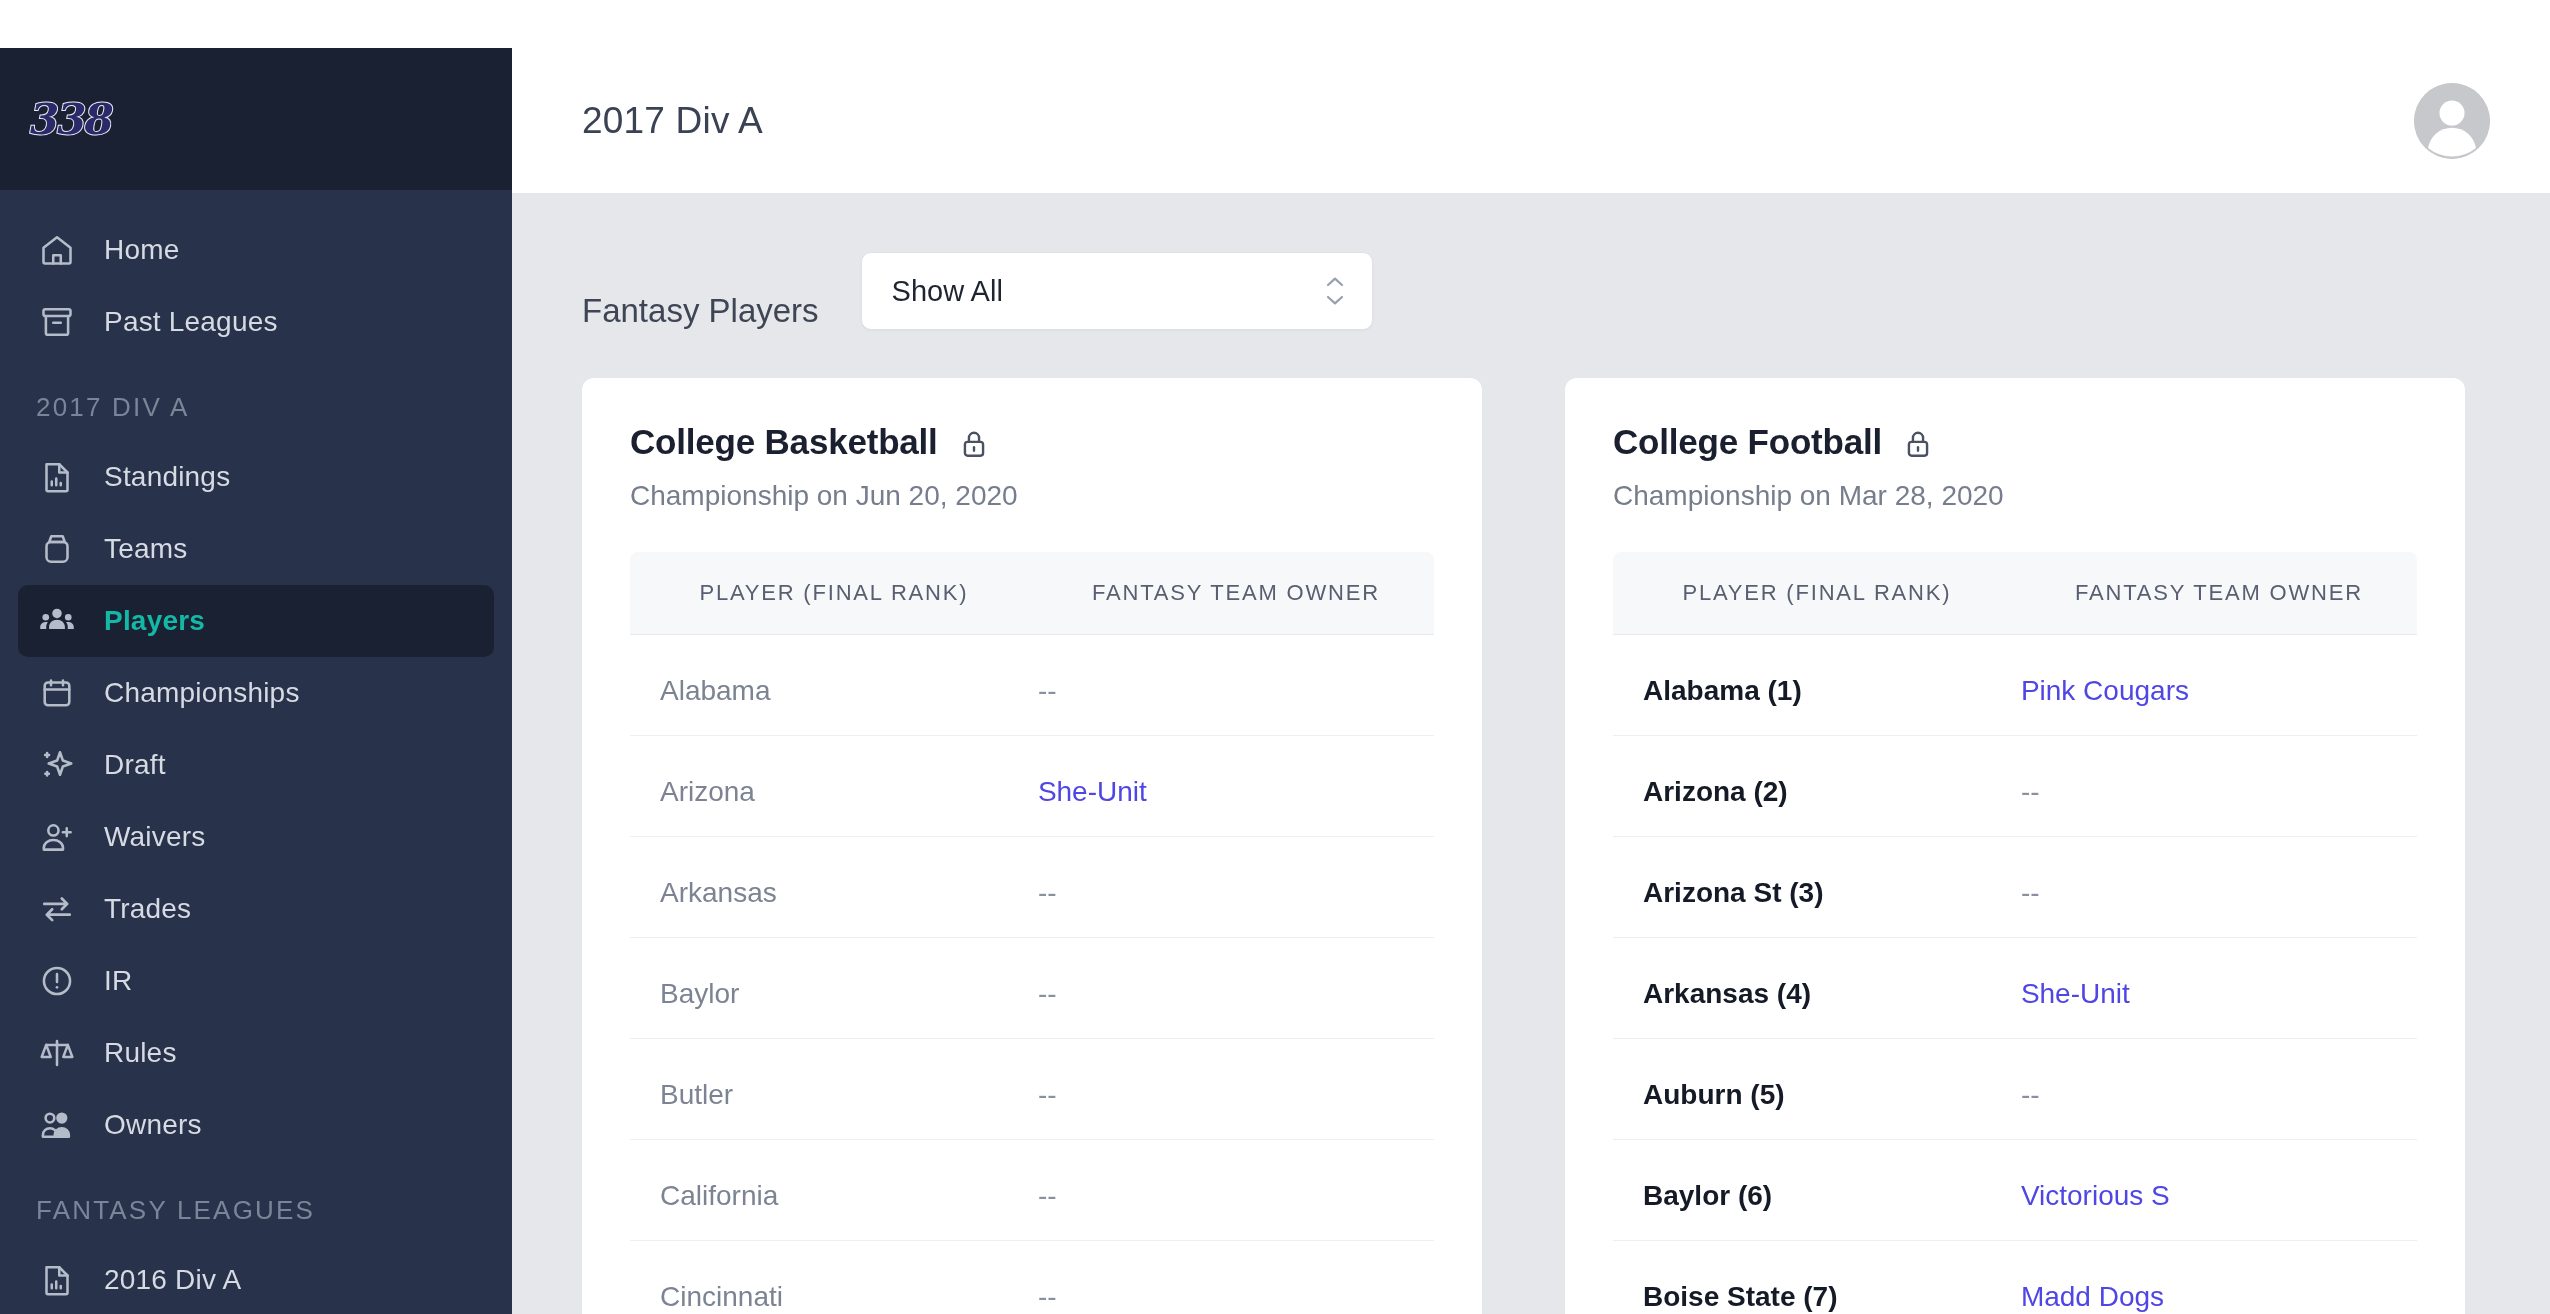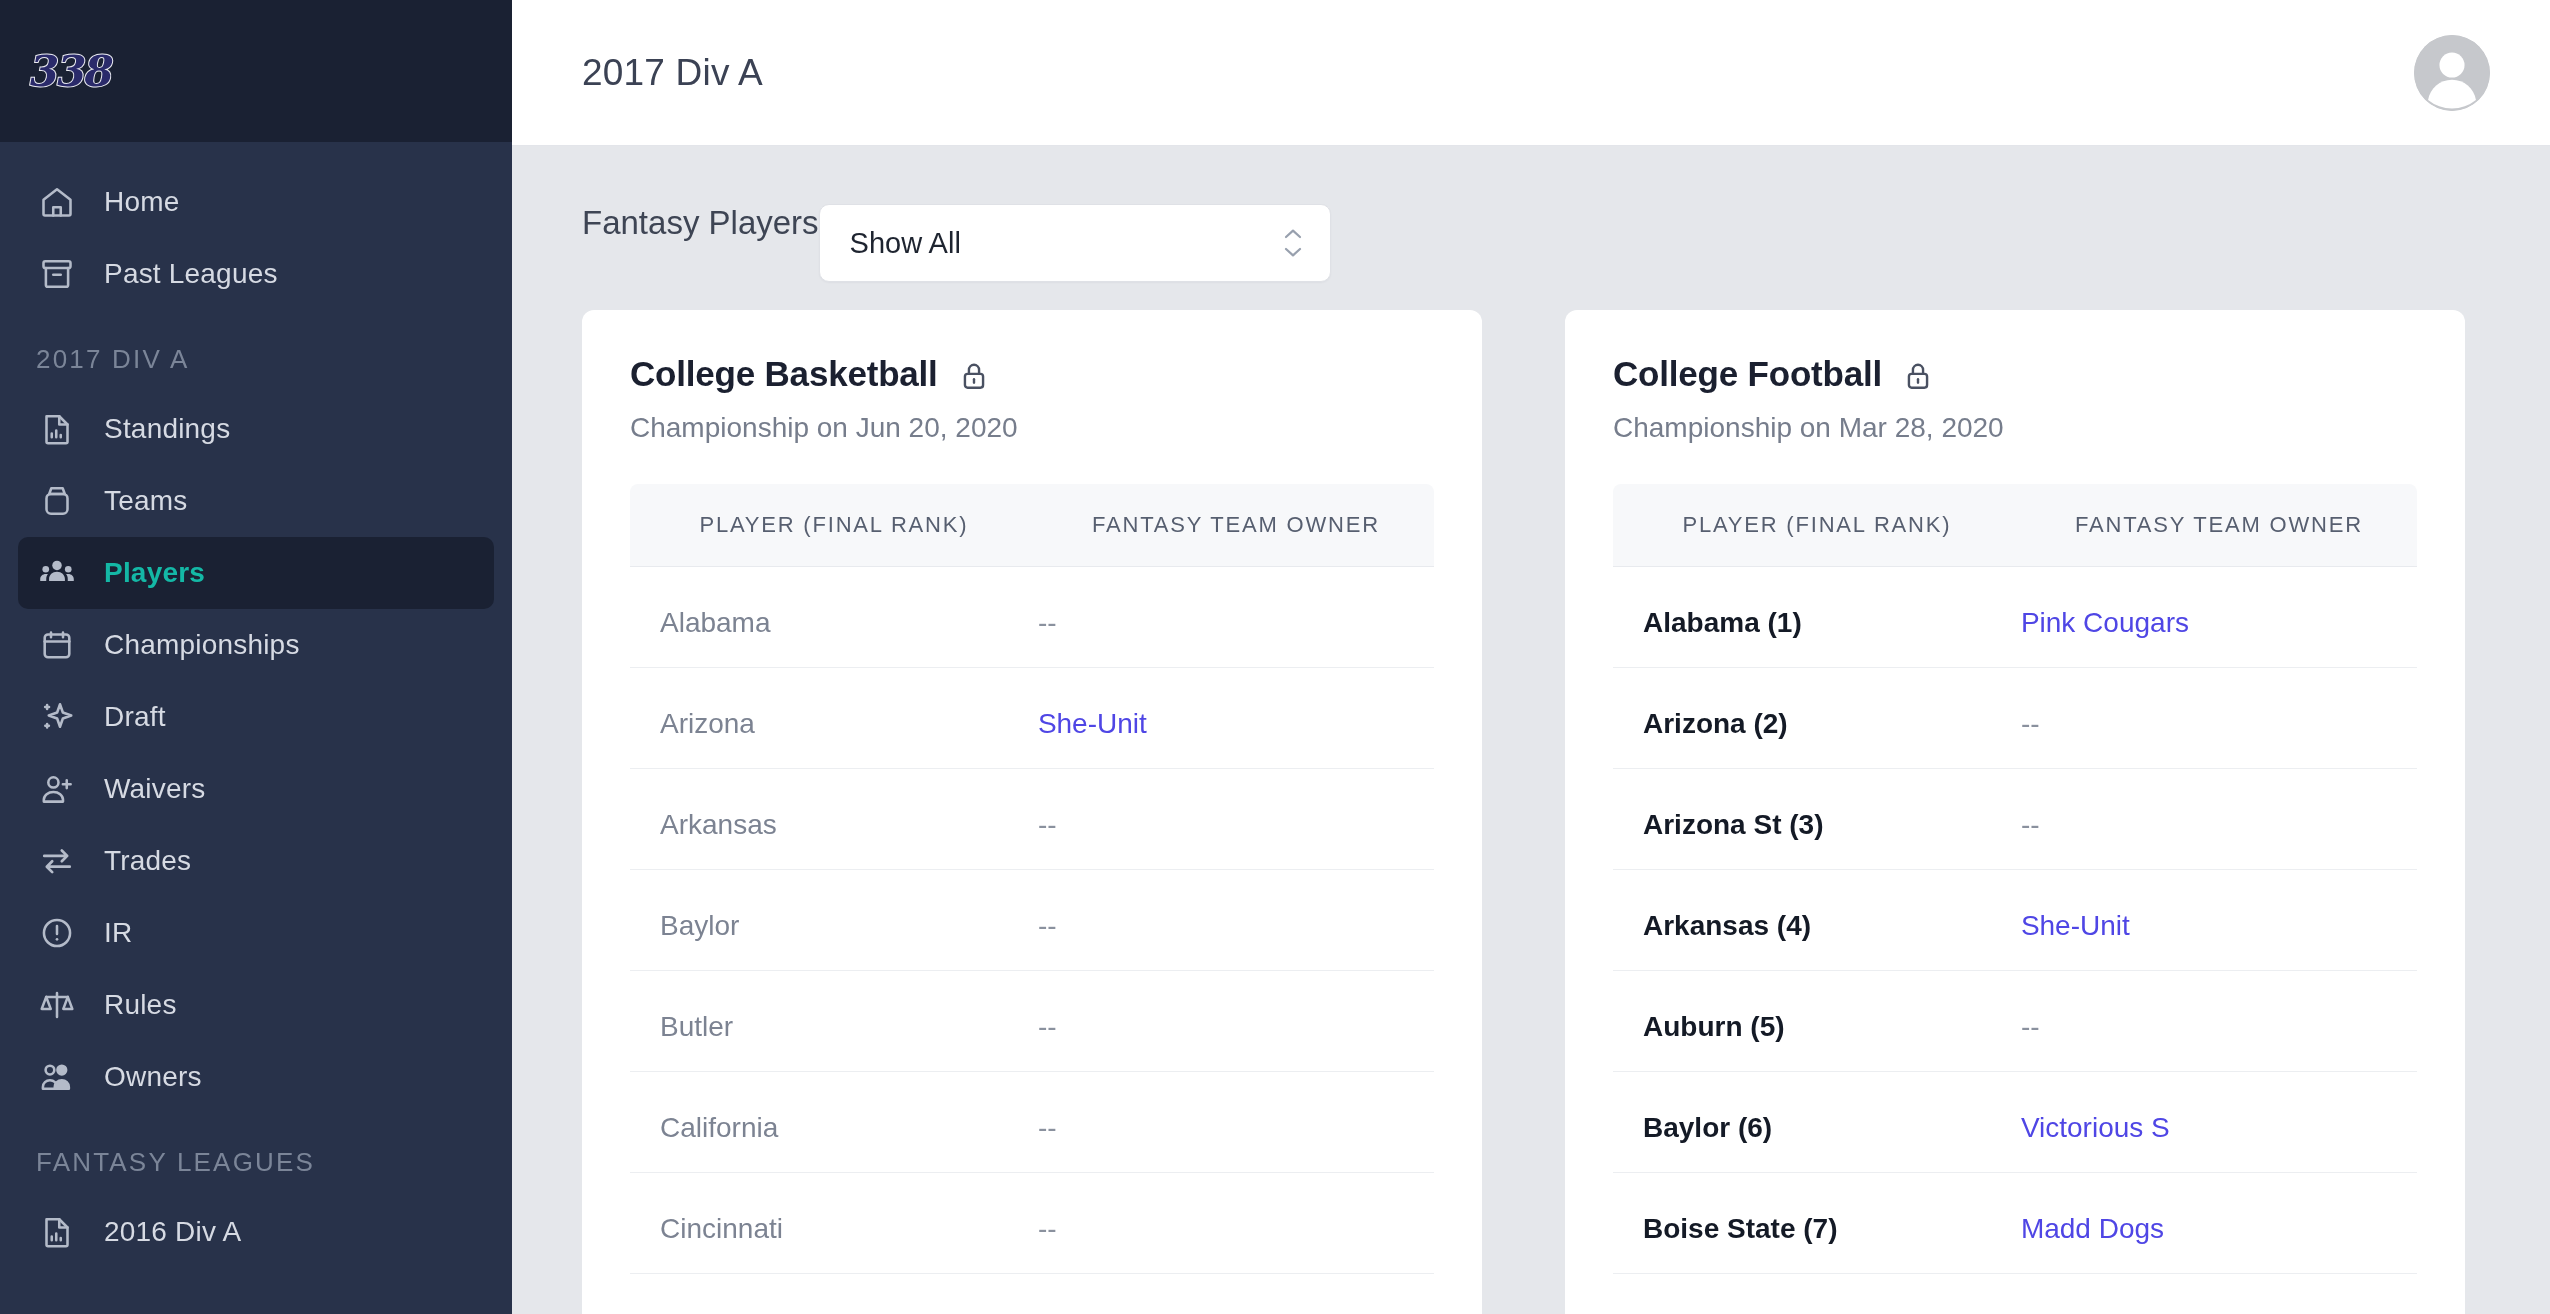--- a/index.html
+++ b/index.html
@@ -10,20 +10,21 @@
     overflow: hidden;
     font-family: "Liberation Sans", sans-serif;
     background: #ffffff;
   }
 
   .app {
     display: flex;
     width: 2550px;
     height: 958px;
     position: relative;
+    margin-top: 48px;
   }
 
   
   .sidebar {
     width: 512px;
     height: 1314px;
     background: #283purple;
     background: #28324a;
     flex: 0 0 512px;
     display: flex;
@@ -144,23 +145,24 @@
   .avatar svg { display: block; }
 
   .content {
     flex: 1 1 auto;
     padding: 0 0 0 70px;
     overflow: hidden;
   }
 
   .filter-row {
     display: flex;
-    align-items: flex-start;
+    align-items: flex-end;
+    gap: 42px;
     padding-top: 58px;
-    padding-bottom: 28px;
+    padding-bottom: 48px;
   }
 
   .filter-label {
     font-size: 33px;
     color: #3e4554;
   }
 
   .select-box {
     width: 512px;
     height: 78px;

